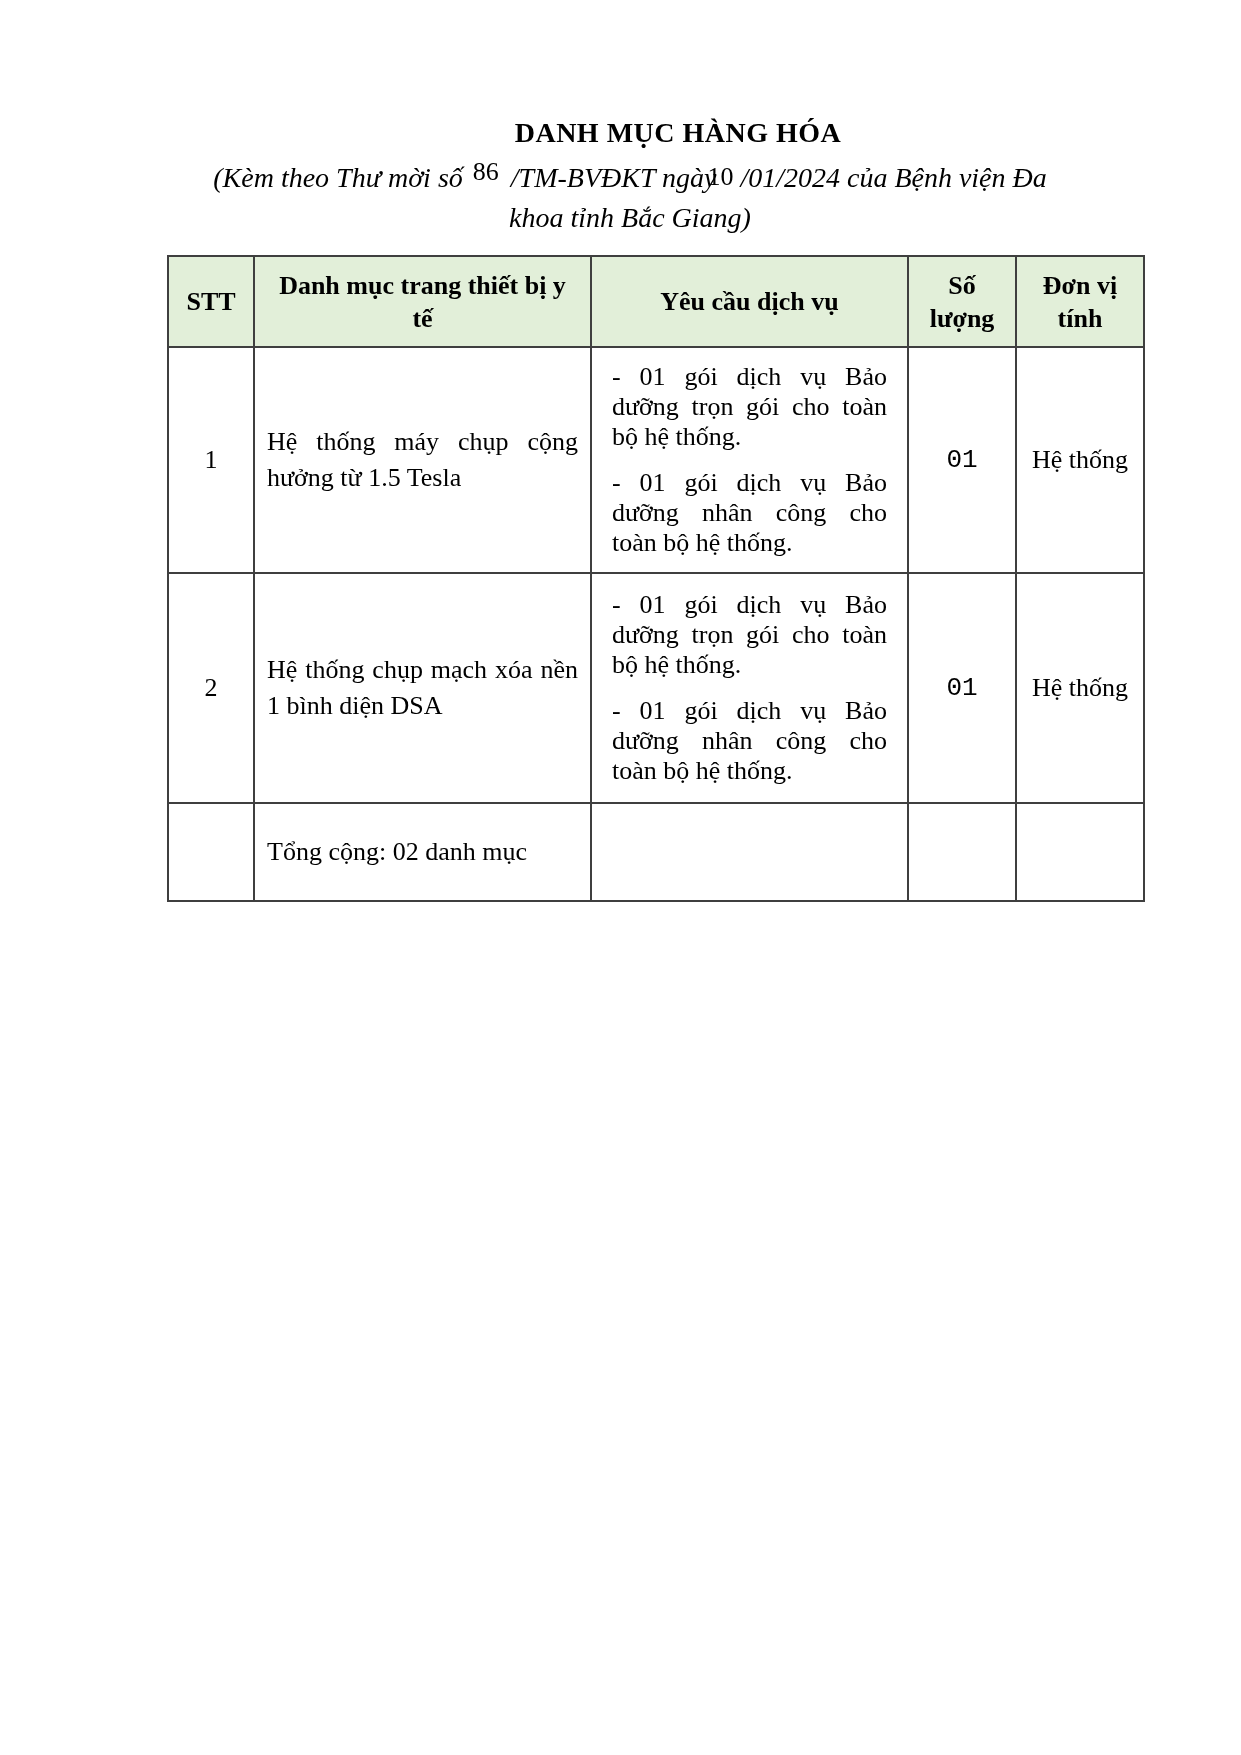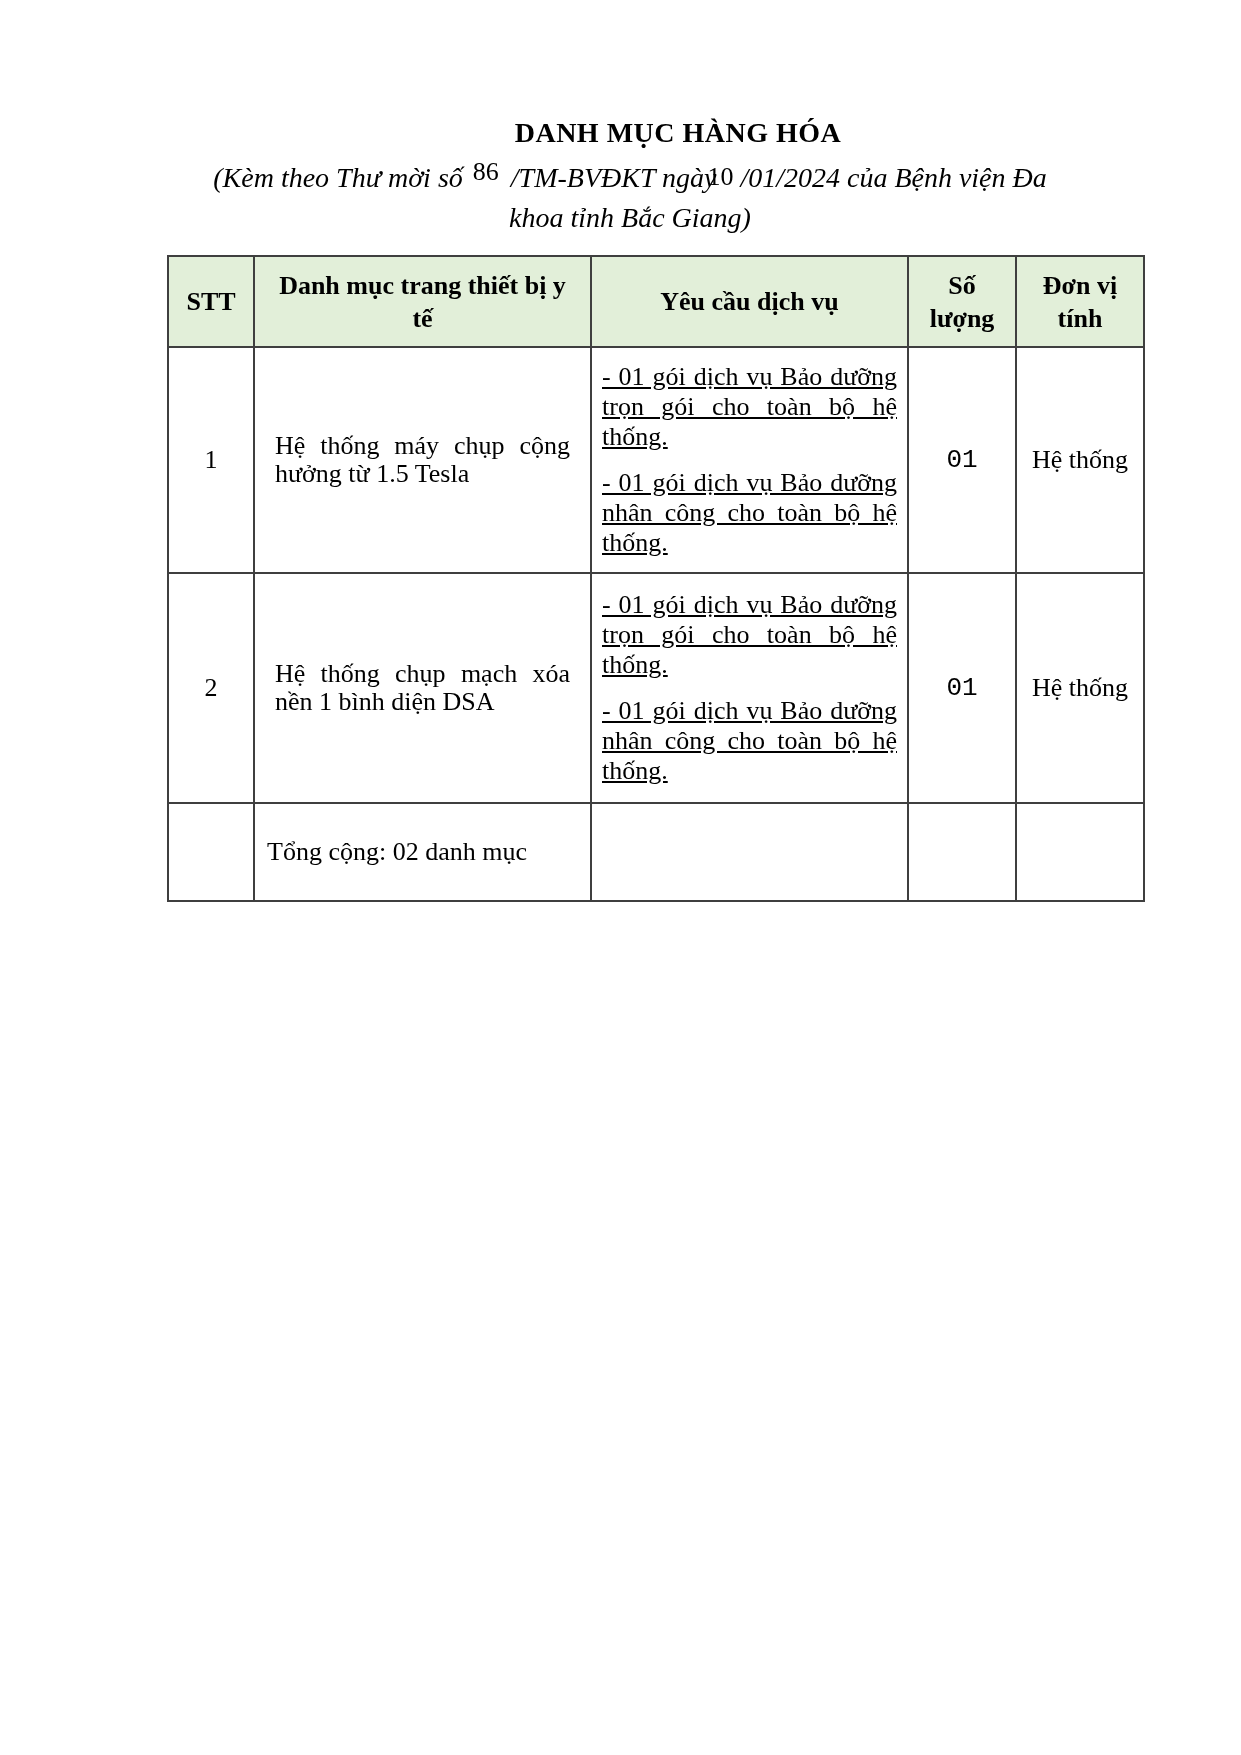--- a/index.html
+++ b/index.html
@@ -77,25 +77,25 @@
   }
   .goods-table thead th.col-qty,
   .goods-table thead th.col-unit { padding: 2px 5px; }
 
   tr.row-1 { height: 226px; }
   tr.row-2 { height: 230px; }
   tr.row-total { height: 98px; }
 
   td.cell-stt { text-align: center; }
   td.cell-equipment {
-    padding: 0 20px;
+    padding: 0 12px;
     text-align: justify;
-    line-height: 28px;
+    line-height: 36px;
   }
-  td.cell-service { padding: 4px 10px; text-decoration: underline; }
+  td.cell-service { padding: 4px 20px; }
   td.cell-service p {
     text-align: justify;
     line-height: 30px;
   }
   td.cell-service p + p { margin-top: 16px; }
   td.cell-qty { text-align: center; font-family: Liberation Mono, monospace; }
   td.cell-unit { text-align: center; }
   td.cell-total {
     padding: 0 12px;
     font-weight: normal;

